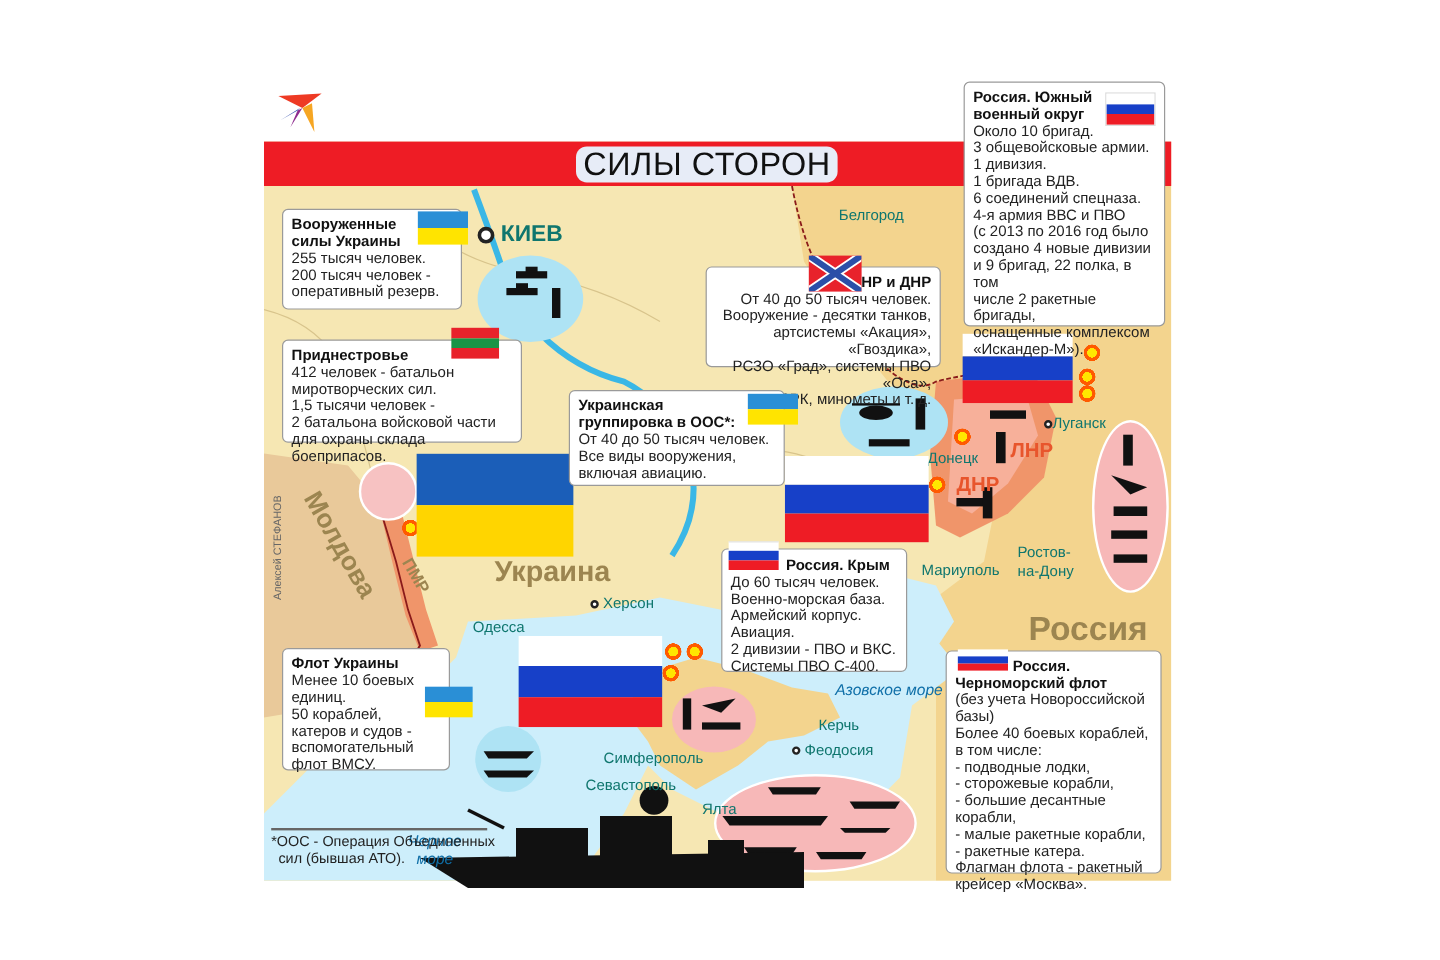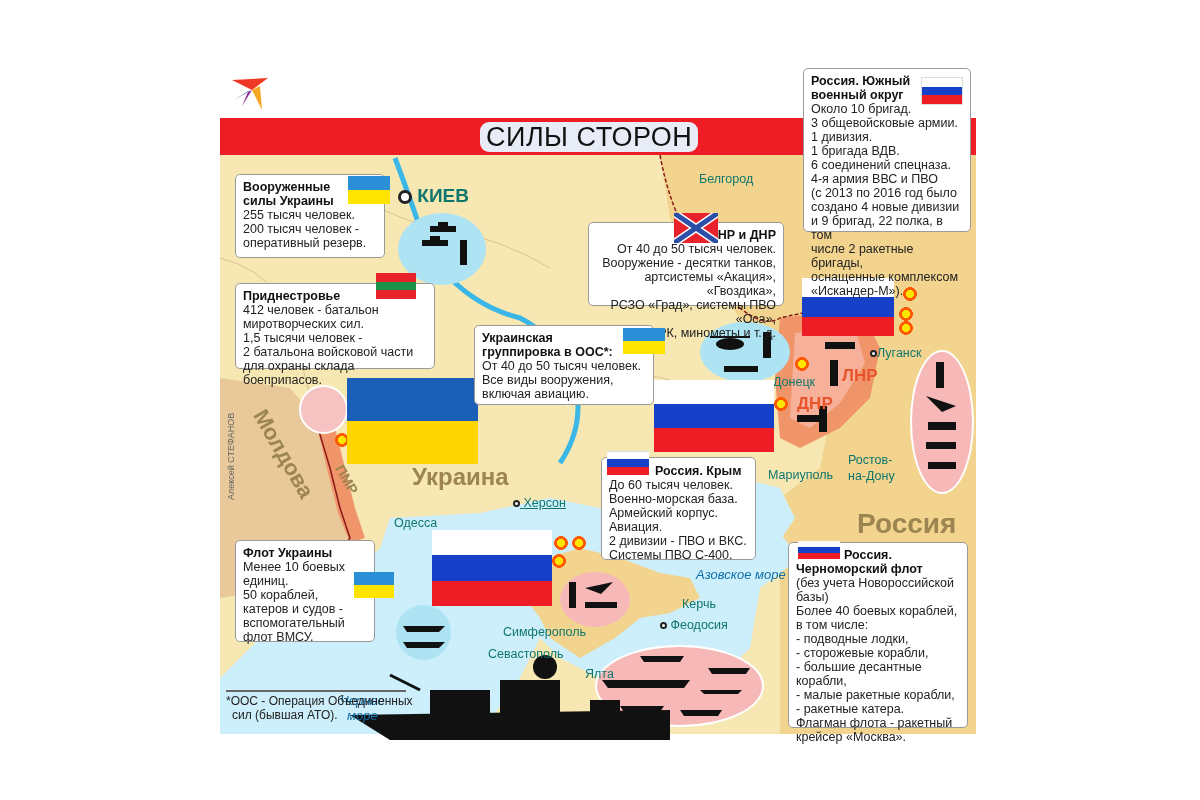--- a/index.html
+++ b/index.html
@@ -148,21 +148,21 @@
 <div class="country" style="left:346px;top:462px;font-size:14px;color:#9c8550;transform:rotate(60deg);transform-origin:left top;">ПМР</div>
 <div class="country" style="left:842px;top:366px;font-size:17px;color:#e8552c;">ЛНР</div>
 <div class="country" style="left:797px;top:394px;font-size:17px;color:#e8552c;">ДНР</div>
 
 <div class="city bigcity" style="left:398px;top:185px;"><span class="dot" style="width:14px;height:14px;border-width:3px;"></span> <span>КИЕВ</span></div>
 <div class="city" style="left:699px;top:172px;">Белгород</div>
 <div class="city" style="left:870px;top:346px;"><span class="dot"></span><span>Луганск</span></div>
 <div class="city" style="left:773px;top:375px;">Донецк</div>
 <div class="city" style="left:768px;top:468px;">Мариуполь</div>
 <div class="city" style="left:848px;top:452px;line-height:16px;"><span>Ростов-</span><br><span>на-Дону</span></div>
-<div class="city" style="left:513px;top:496px;text-decoration:underline;"><span class="dot"></span> <span>Херсон</span></div>
+<div class="city" style="left:492px;top:496px;"><span class="dot"></span> <span>Херсон</span></div>
 <div class="city" style="left:394px;top:516px;">Одесса</div>
 <div class="city" style="left:682px;top:597px;">Керчь</div>
 <div class="city" style="left:660px;top:618px;"><span class="dot"></span> <span>Феодосия</span></div>
 <div class="city" style="left:503px;top:625px;">Симферополь</div>
 <div class="city" style="left:488px;top:647px;">Севастополь</div>
 <div class="city" style="left:585px;top:667px;">Ялта</div>
 
 <div class="sea" style="left:340px;top:662px;text-align:center;line-height:15px;margin-top:31px;"><span>Черное</span><br><span>море</span></div>
 <div class="sea" style="left:652px;top:567px;margin-left:44px;">Азовское море</div>
 
@@ -234,21 +234,21 @@
   <span class="ln h">группировка в ООС*:</span>
   <span class="ln">От 40 до 50 тысяч человек.</span>
   <span class="ln">Все виды вооружения,</span>
   <span class="ln">включая авиацию.</span>
 </div>
 <div class="flag" style="left:623px;top:328px;width:42px;height:26px;">
     <div class="s" style="height:50%;background:#2a8fd6;"></div>
     <div class="s" style="height:50%;background:#ffe400;"></div>
   </div>
 
-<div class="callout" style="left:803px;top:68px;width:168px;height:164px;">
+<div class="callout" style="left:803px;top:68px;width:168px;height:204px;">
   <span class="ln h">Россия. Южный</span>
   <span class="ln h">военный округ</span>
   <span class="ln">Около 10 бригад.</span>
   <span class="ln">3 общевойсковые армии.</span>
   <span class="ln">1 дивизия.</span>
   <span class="ln">1 бригада ВДВ.</span>
   <span class="ln">6 соединений спецназа.</span>
   <span class="ln">4-я армия ВВС и ПВО</span>
   <span class="ln">(с 2013 по 2016 год было</span>
   <span class="ln">создано 4 новые дивизии</span>

